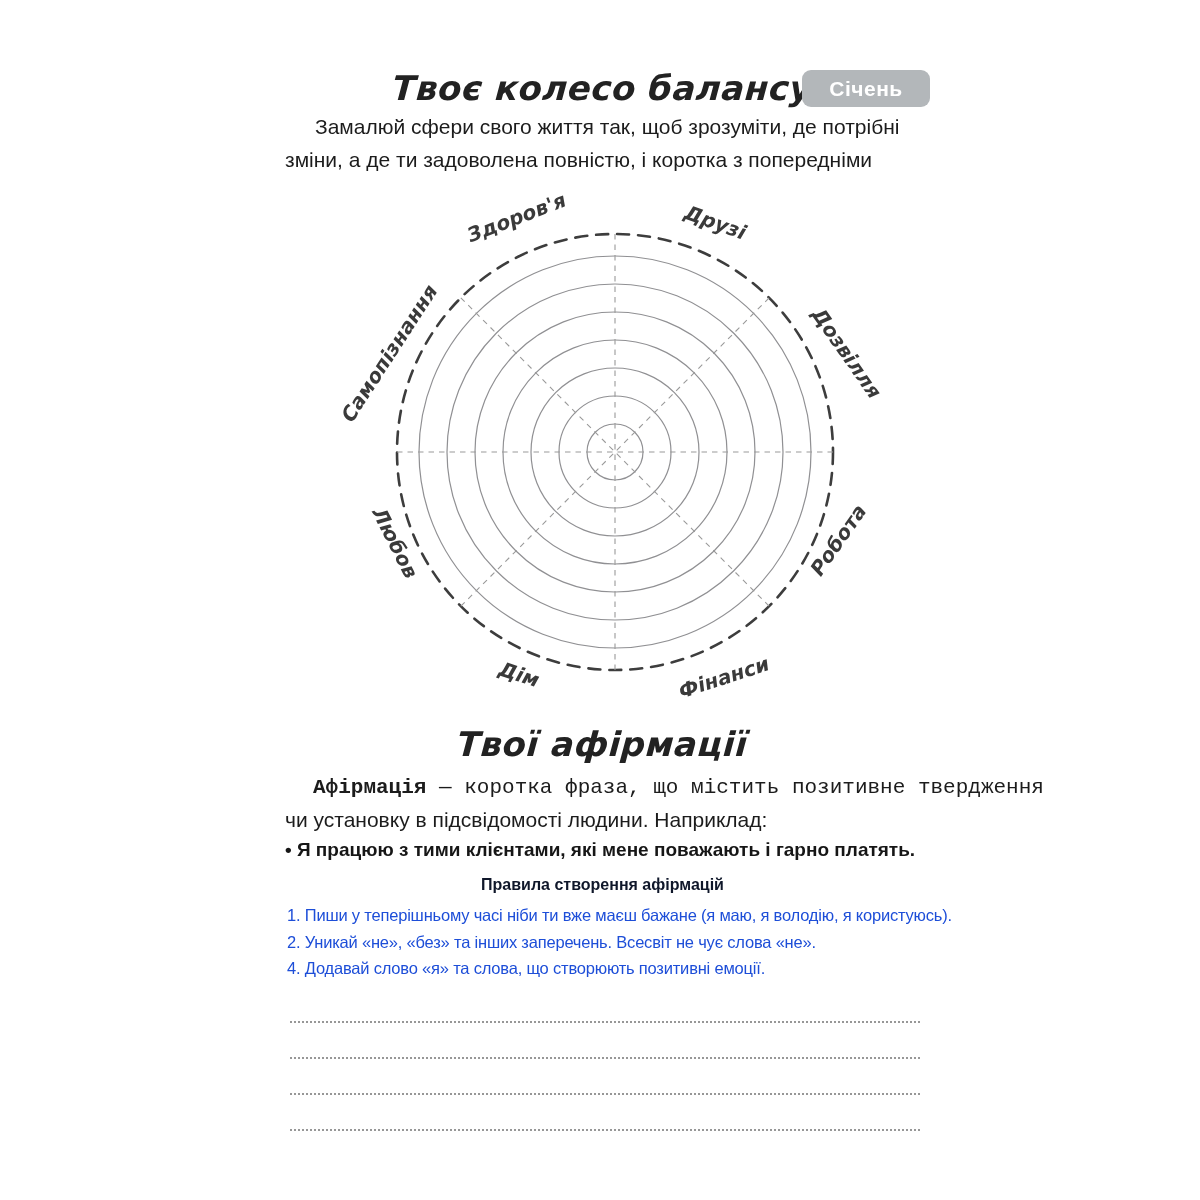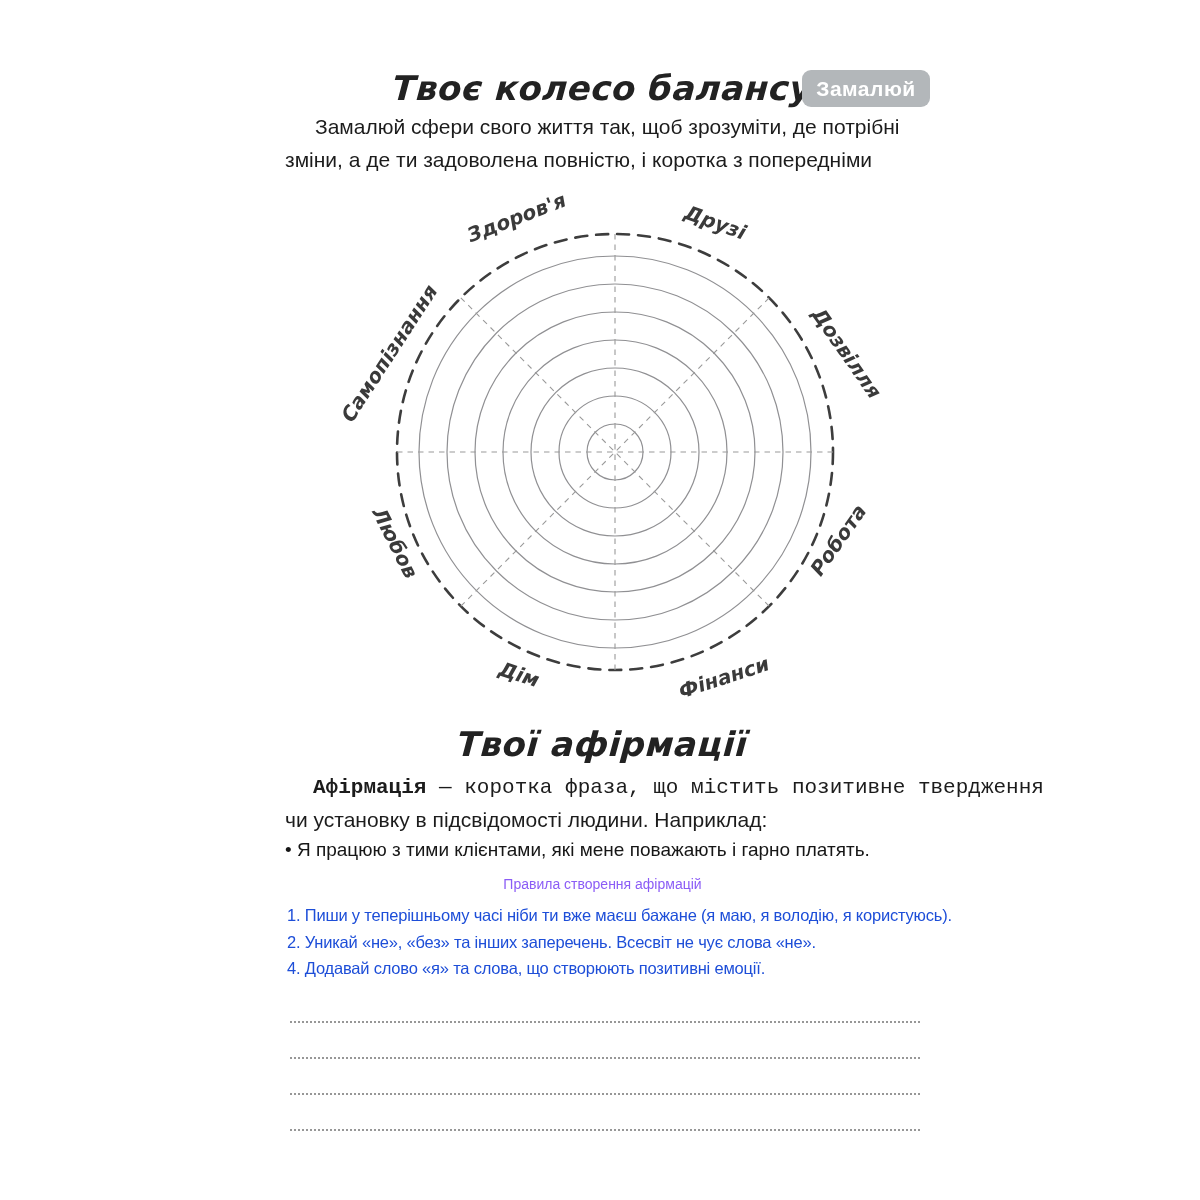--- a/index.html
+++ b/index.html
@@ -78,29 +78,29 @@
     position: absolute;
     left: 285px; top: 772px; width: 645px;
     font-size: 21px; line-height: 32px; color: #1c1c1c;
   }
   .aff-def .line { display: block; white-space: nowrap; }
   .aff-def .line.indent { padding-left: 28px; font-family: Liberation Mono, monospace; }
   .aff-def .lead { font-weight: 700; }
   .aff-example {
     position: absolute;
     left: 285px; top: 838px; width: 645px;
-    font-weight: 400; font-size: 19px; line-height: 24px;
+    font-weight: 700; font-size: 19px; line-height: 24px;
     color: #161616; white-space: nowrap;
   }
   .rules-heading {
     position: absolute;
     left: 285px; top: 876px; width: 635px;
     text-align: center;
-    font-weight: 400; font-size: 14px;
-    color: #8b5cf6;
+    font-weight: 700; font-size: 16px;
+    color: #0f172a;
   }
   .rules {
     position: absolute;
     left: 287px; top: 902px; width: 660px;
     font-size: 16.5px; line-height: 26.5px;
     letter-spacing: -0.2px;
     color: #1d4ed8;
   }
   .rules .rule { display: block; white-space: nowrap; }
   
@@ -115,21 +115,21 @@
   .wl-4 { top: 1129px; }
 </style>
 </head>
 <body>
 
 <div class="page">
 
   <div class="page-title">Твоє колесо балансу</div>
 
   <div class="month-badge">
-    <span>Замалюй</span>
+    <span>Січень</span>
   </div>
 
   <div class="intro">
     <span class="line indent">Замалюй сфери свого життя так, щоб зрозуміти, де потрібні</span>
     <span class="line">зміни, а де ти задоволена повністю, і коротка з попередніми</span>
   </div>
 
   <svg class="wheel" viewBox="0 0 570 515">
     <g>
       <circle class="ring" cx="280" cy="262" r="28"></circle>

